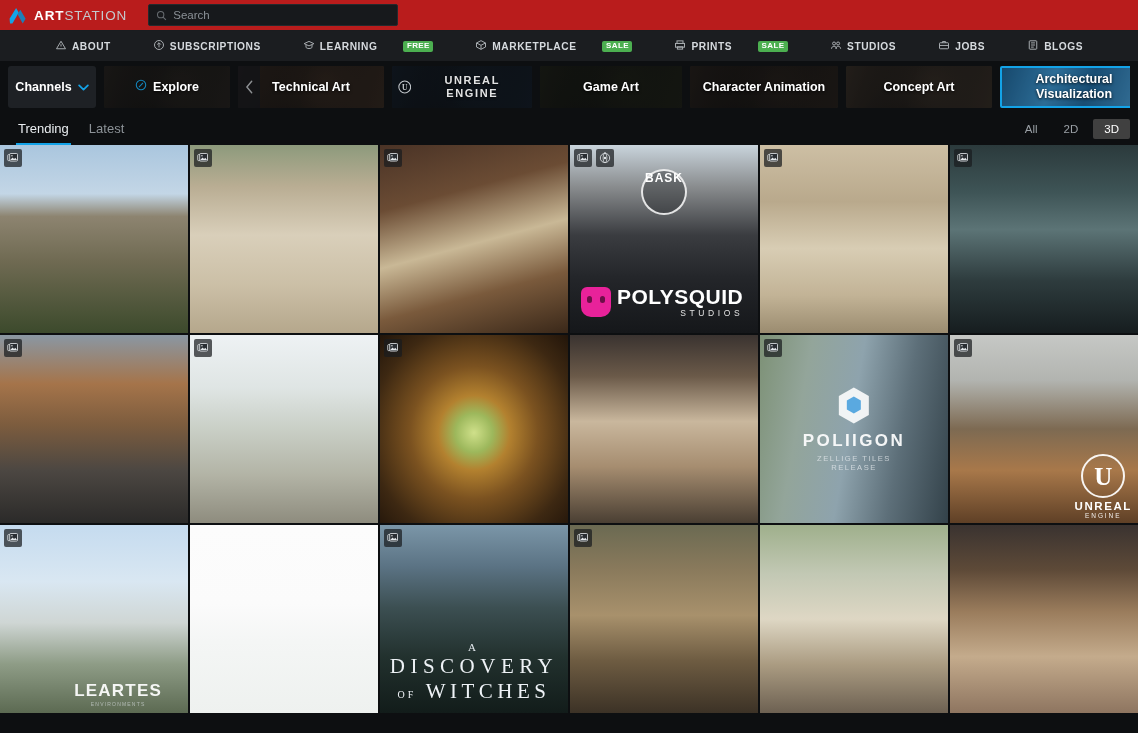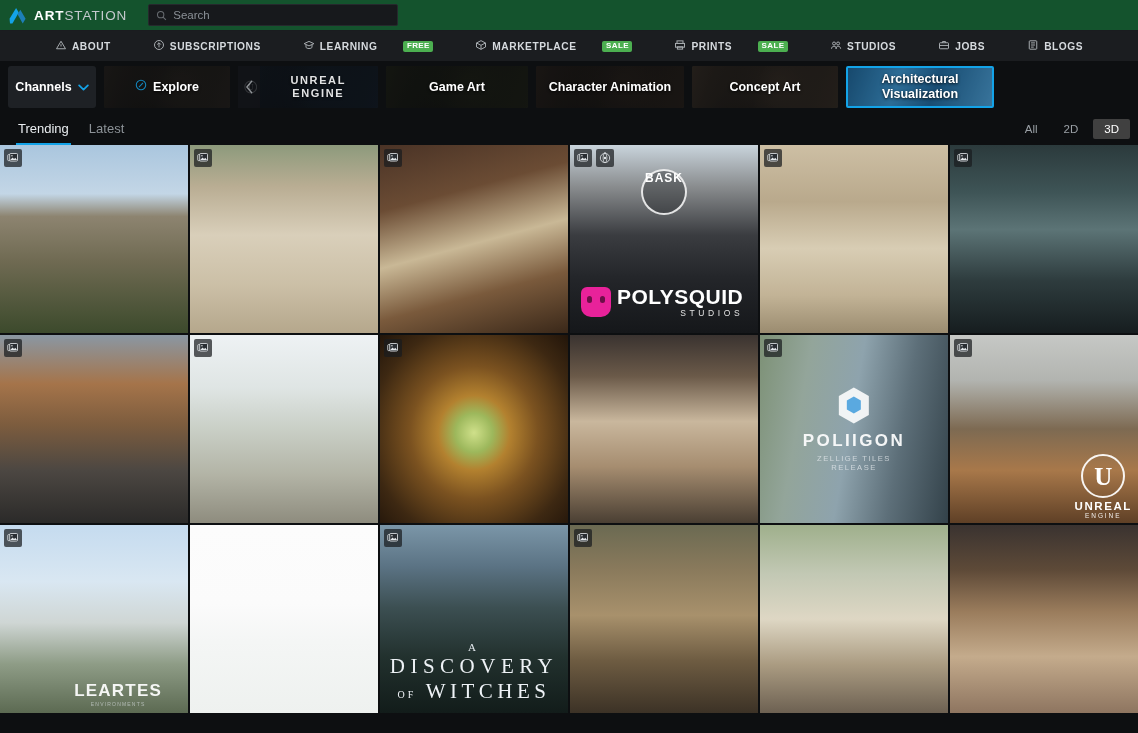--- a/index.html
+++ b/index.html
@@ -6,21 +6,21 @@
   * { box-sizing: border-box; margin: 0; padding: 0; }
   html, body {
     width: 1138px; height: 733px;
     background: #0d0f11;
     font-family: "Liberation Sans", sans-serif;
     overflow: hidden;
   }
 
   
   .topbar {
-    height: 31px; background: #14532d;
+    height: 31px; background: #b91c1c;
     display: flex; align-items: center;
     padding-left: 8px;
     border-bottom: 1px solid #1a1c1f;
   }
   .brand { display: flex; align-items: center; gap: 7px; }
   .brand-mark { width: 19px; height: 17px; display: block; }
   .brand-text { font-size: 13.5px; letter-spacing: .9px; color: #d9dde0; }
   .brand-text b { color: #ffffff; font-weight: 700; }
   .brand-text span.light { color: #c4c9cd; font-weight: 400; }
 
@@ -314,20 +314,25 @@
               <line x1="5.3" y1="10.7" x2="10.7" y2="5.3"></line>
             </svg></span>
                <span>Explore</span>
              </span>
       </div>
       <div class="scroll-arrow" style="left: 134px;">
    <svg viewBox="0 0 10 16">
      <path d="M7.5 1.5 L2 8 L7.5 14.5" fill="none" stroke="#cfd4d8" stroke-width="1.6" stroke-linecap="round"></path>
    </svg>
       </div>
+      <div class="chan" style="width: 146px;">
+        <div class="bg" style="background:linear-gradient(105deg, #3a2e26 0%, #12141700 45%, #3a2e26 100%), radial-gradient(circle at 60% 40%, #3a2e26, #0f1113)"></div>
+                 <div class="shade"></div>
+        <span class="lbl">Technical Art</span>
+      </div>
       <div class="chan" style="width: 140px;">
         <div class="bg" style="background:linear-gradient(105deg, #18222e 0%, #12141700 45%, #18222e 100%), radial-gradient(circle at 60% 40%, #18222e, #0f1113)"></div>
                  <div class="shade"></div>
         <span class="lbl" style="display:flex;align-items:center;gap:7px;opacity:.88;">
                <svg width="14" height="14" viewBox="0 0 16 16">
                  <circle cx="8" cy="8" r="7" fill="none" stroke="#dfe4e8" stroke-width="1.2"></circle>
                  <text x="8" y="11.6" font-size="9" fill="#dfe4e8" text-anchor="middle" font-family="Liberation Serif, serif">U</text>
                </svg>
                <span style="font-size:11px;letter-spacing:1.6px;font-weight:700;">UNREAL ENGINE</span>
              </span>

